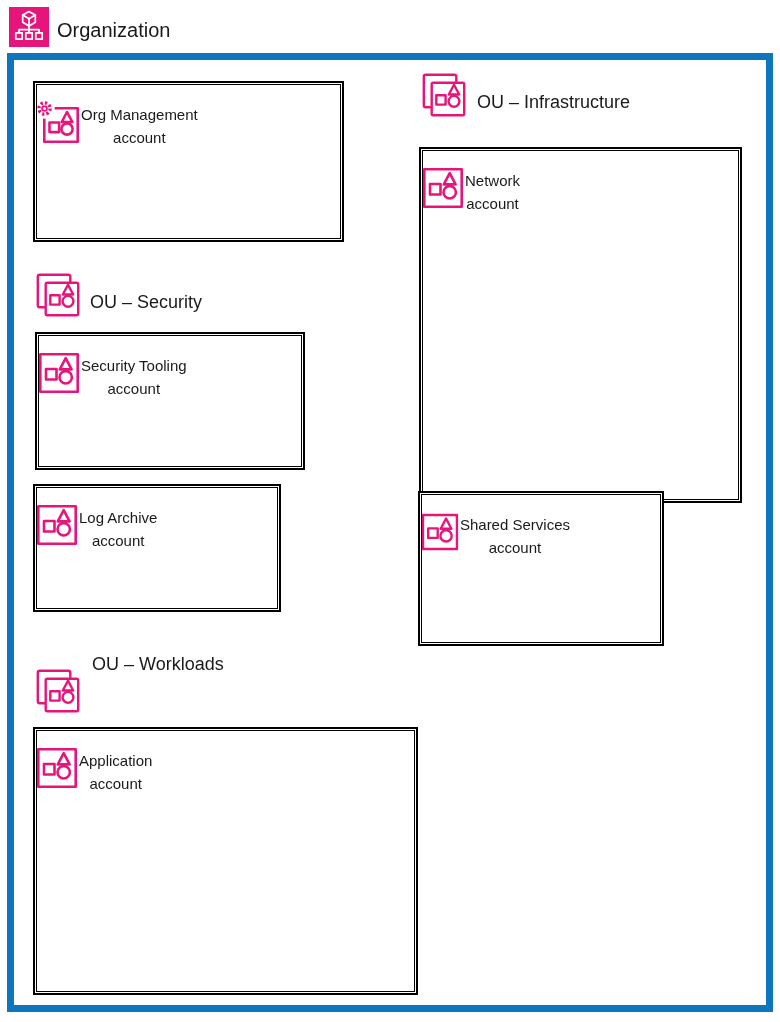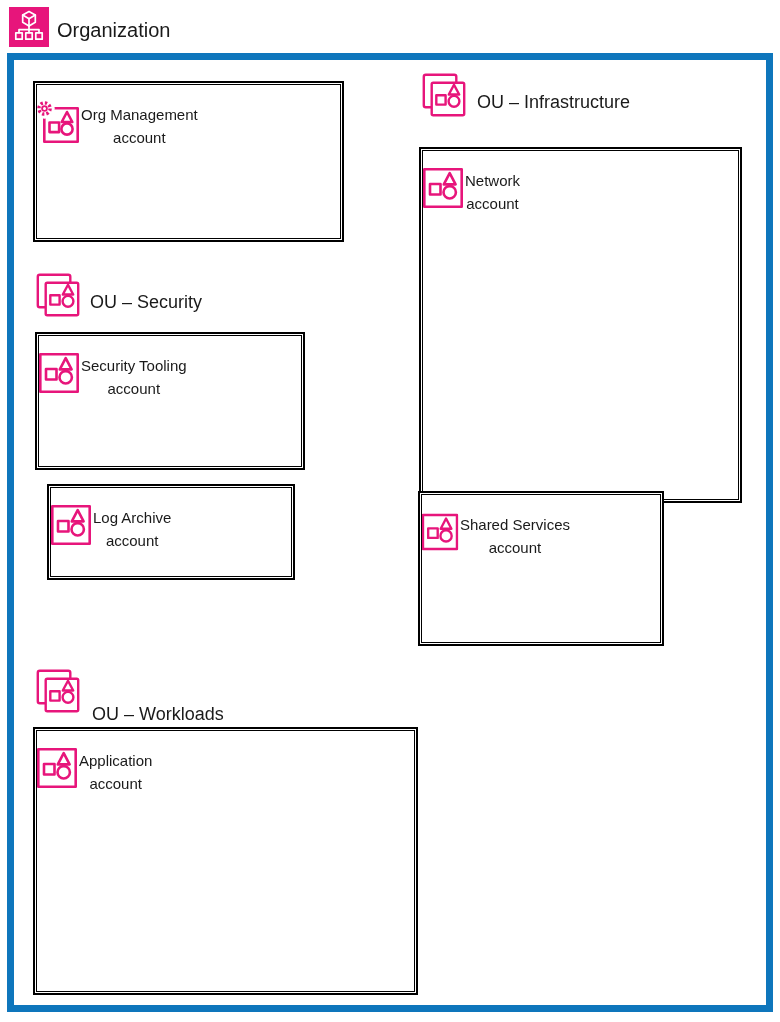--- a/index.html
+++ b/index.html
@@ -18,40 +18,40 @@
     left:7px; top:53px; width:766px; height:959px;
     border:7px solid var(--blue); box-sizing:border-box;
   }
 
   
   .dbox { border:2px solid #000; background:#fff; box-sizing:border-box; }
   .dbox::after { content:""; position:absolute; inset:1px; border:1px solid #000; pointer-events:none; }
 
   .box-org            { left:33px;  top:81px;  width:311px; height:161px; }
   .box-security       { left:35px;  top:332px; width:270px; height:138px; }
-  .box-logarchive     { left:47px;  top:484px; width:248px; height:96px; }
+  .box-logarchive     { left:33px;  top:484px; width:248px; height:128px; }
   .box-application    { left:33px;  top:727px; width:385px; height:268px; }
   .box-network        { left:419px; top:127px; width:323px; height:356px;margin-top:20px; }
   .box-sharedservices { left:418px; top:491px; width:246px; height:155px; }
 
   .acct-content { padding-top:12px; width:150px; display:flex; flex-direction:row; align-items:center; }
   .acct-content.wide { width:190px; }
   .acct-icon { width:44px; height:44px; display:block; }
   .acct-icon.mgmt { width:46px; height:46px; }
   .acct-label { margin-top:8px; font-size:15px; line-height:23px; text-align:center; white-space:nowrap; }
 
   
   .ou-icon { width:46px; height:46px; }
   .ou-label { font-size:18px; line-height:22px; white-space:nowrap;text-align:center; }
   .ou-sec-icon  { left:35px;  top:272px; }
   .ou-sec-label { left:90px;  top:291px; }
   .ou-inf-icon  { left:421px; top:72px;  }
   .ou-inf-label { left:477px; top:91px;  }
   .ou-wrk-icon  { left:35px;  top:668px; }
-  .ou-wrk-label { left:92px;  top:703px; }
+  .ou-wrk-label { left:92px;  top:653px; }
 
   svg { display:block; }
   .hidden-defs { position:absolute; width:0; height:0; overflow:hidden; }
 </style>
 </head>
 <body style="color: rgb(26, 26, 26);">
 
 <svg class="hidden-defs" aria-hidden="true">
   <defs>
 

